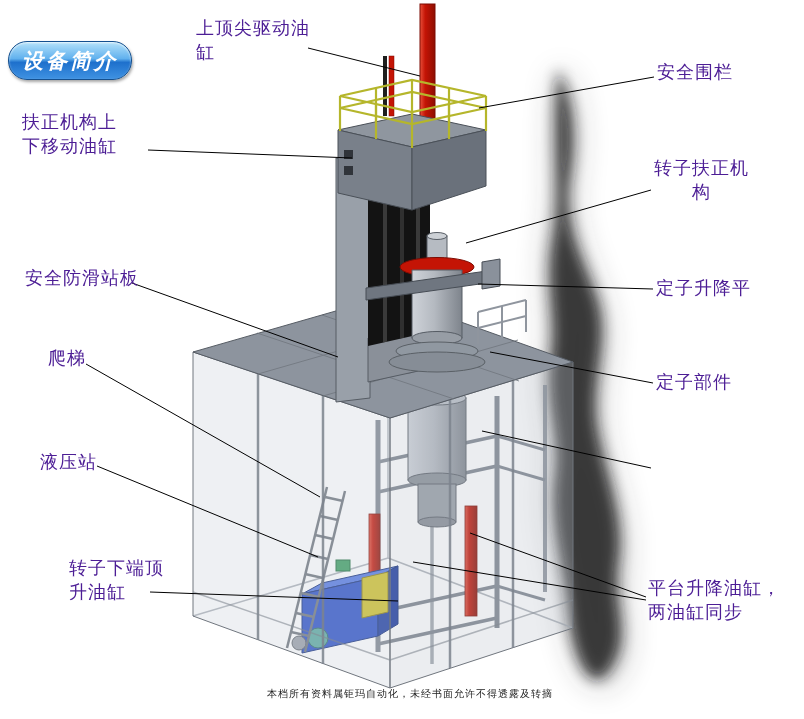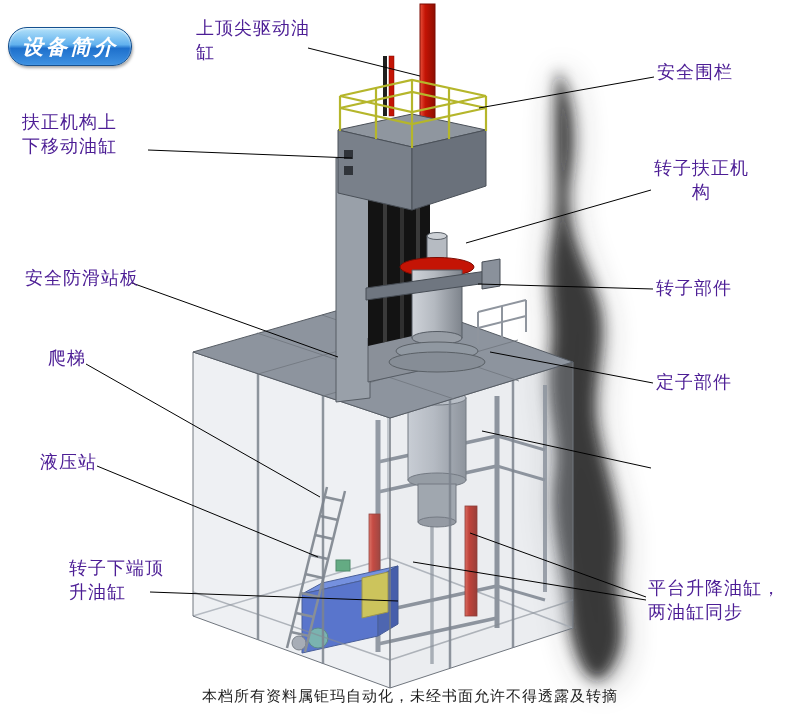--- a/index.html
+++ b/index.html
@@ -2,34 +2,34 @@
 <html><head>
 <meta charset="utf-8">
 <style>
   html,body{margin:0;padding:0;background:#fff;}
   .stage{
     position:relative;width:804px;height:719px;background:#ffffff;overflow:hidden;
     font-family:"Liberation Serif","DejaVu Serif",serif;
   }
   .diagram{position:absolute;left:0;top:0;width:804px;height:719px;}
   .badge{
-    position:absolute;left:8px;top:27px;width:122px;height:37px;border-radius:19px;
+    position:absolute;left:8px;top:41px;width:122px;height:37px;border-radius:19px;
     background:linear-gradient(180deg,#b4e2fa 0%,#61b1ee 45%,#1e70cc 55%,#3f92e2 100%);
     border:1px solid #15508f;
     box-shadow:inset 0 1px 2px rgba(255,255,255,.75), 1px 2px 3px rgba(0,0,0,.35);
     display:flex;align-items:center;justify-content:center;
     color:#fff;font-weight:bold;font-style:italic;font-size:21px;letter-spacing:3px;
   }
   .lbl{
     position:absolute;font-size:18px;line-height:1.35;color:#4c1d95;
     white-space:pre-line;letter-spacing:1px;
   }
   .watermark{
     position:absolute;left:0;right:0;top:687px;text-align:center;
-    font-size:15px;color:#1c1c1c;letter-spacing:1px;padding-left:16px;
+    font-size:10px;color:#1c1c1c;letter-spacing:1px;padding-left:16px;
   }
 </style>
 </head>
 <body>
 
 <div class="stage">
 
   <svg class="diagram" viewBox="0 0 804 719" xmlns="http://www.w3.org/2000/svg">
     <defs>
       <filter id="smudgeBlur" x="-40%" y="-15%" width="180%" height="130%">
@@ -218,21 +218,21 @@
   </div>
 
   <div class="lbl" style="left:196px;top:16px;">上顶尖驱动油
 缸</div>
   <div class="lbl" style="left:657px;top:60px;">安全围栏</div>
   <div class="lbl" style="left:22px;top:110px;">扶正机构上
 下移动油缸</div>
   <div class="lbl" style="left:654px;top:156px;text-align:center;">转子扶正机
 构</div>
   <div class="lbl" style="left:25px;top:266px;">安全防滑站板</div>
-  <div class="lbl" style="left:656px;top:276px;">转子部件</div>
+  <div class="lbl" style="left:656px;top:276px;">定子升降平</div>
   <div class="lbl" style="left:48px;top:346px;">爬梯</div>
   <div class="lbl" style="left:656px;top:370px;">定子部件</div>
   <div class="lbl" style="left:40px;top:450px;">液压站</div>
   <div class="lbl" style="left:29px;top:556px;margin-left:40px;">转子下端顶
 升油缸</div>
   <div class="lbl" style="left:648px;top:576px;">平台升降油缸，
 两油缸同步</div>
 
   <div class="watermark">本档所有资料属钜玛自动化，未经书面允许不得透露及转摘</div>
 

